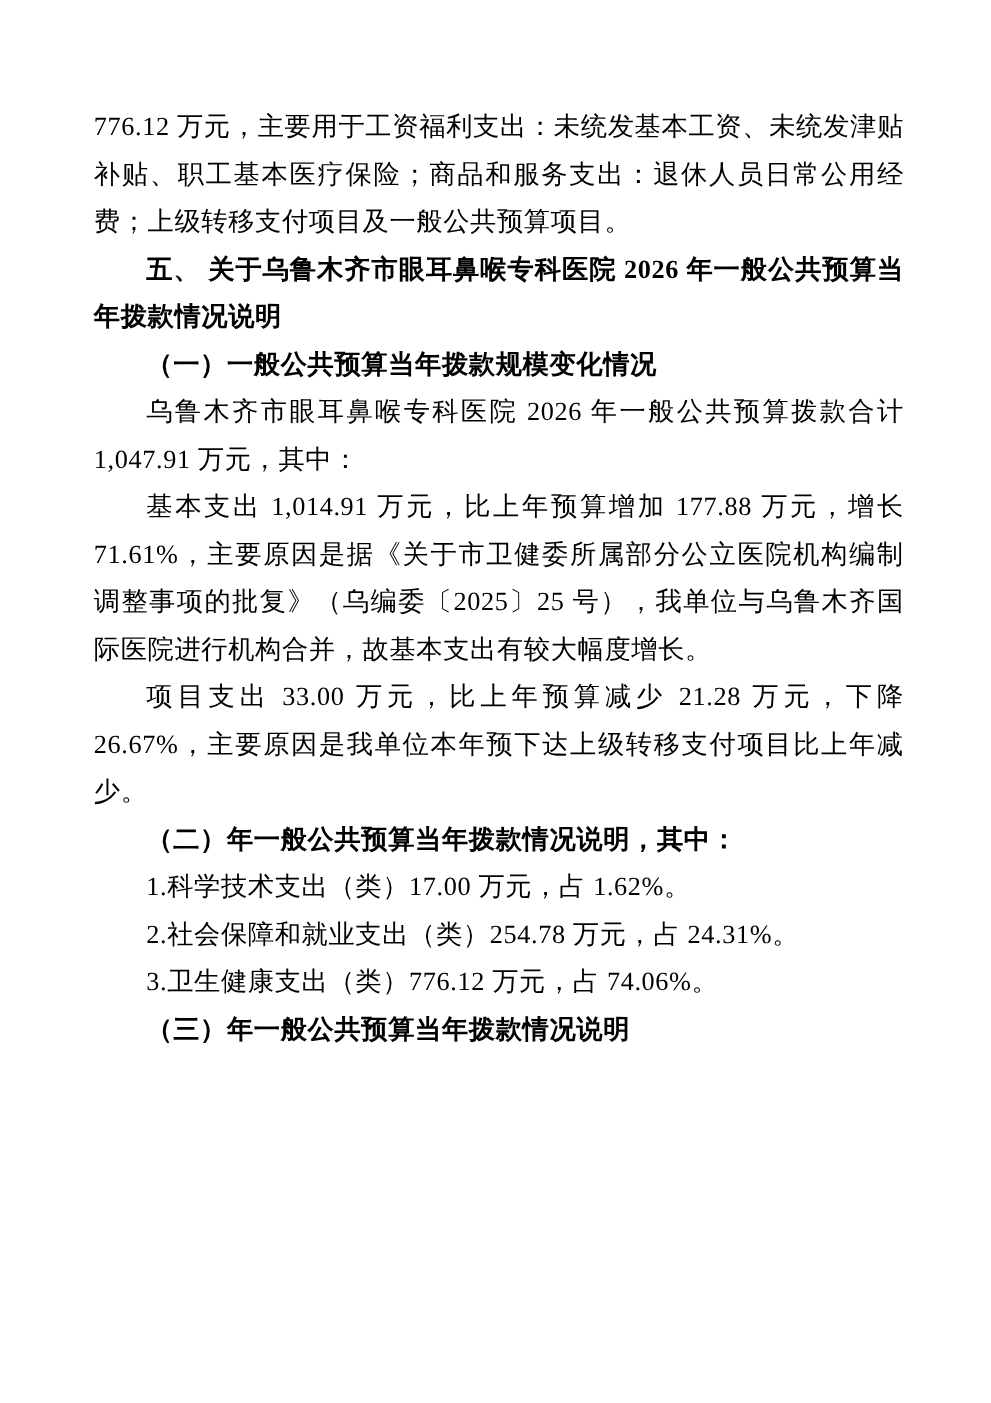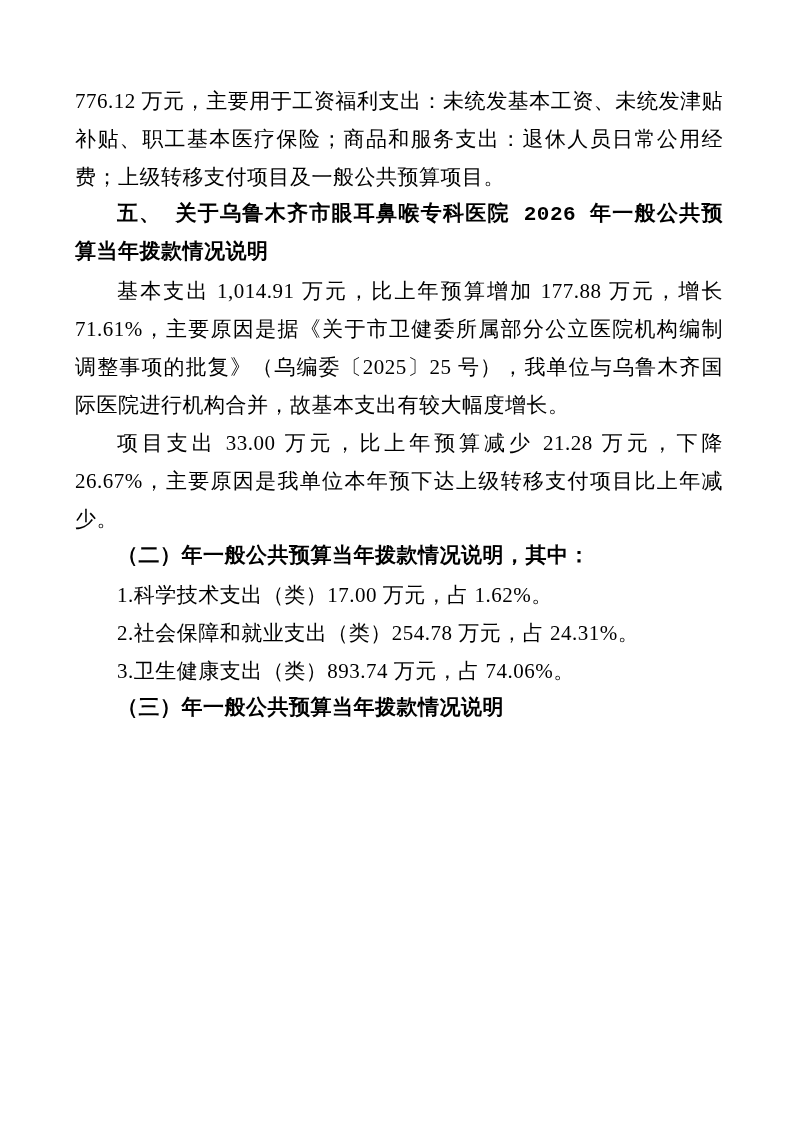--- a/index.html
+++ b/index.html
@@ -31,21 +31,21 @@
     padding: 0;
   }
   .indent {
     text-indent: 2em;
   }
   .no-indent {
     text-indent: 0;
   }
   .heading {
     font-weight: 700;
-    font-family: Liberation Mono, monospace;
+    font-family: Liberation Serif, serif;
   }
   .footer {
     position: absolute;
     left: 0;
     top: 1026px;
     width: 793px;
     text-align: center;
     font-family: "Liberation Sans", "DejaVu Sans", sans-serif;
     font-size: 15px;
     font-weight: 600;
@@ -53,22 +53,24 @@
   }
 </style>
 </head>
 <body>
 
 <div class="page">
   <main class="content" id="doc-body">
 
   <p class="no-indent">776.12 万元，主要用于工资福利支出：未统发基本工资、未统发津贴补贴、职工基本医疗保险；商品和服务支出：退休人员日常公用经费；上级转移支付项目及一般公共预算项目。</p>
       <p class="heading indent">五、 关于乌鲁木齐市眼耳鼻喉专科医院 2026 年一般公共预算当年拨款情况说明</p>
+      <p class="heading indent">（一）一般公共预算当年拨款规模变化情况</p>
+      <p class="indent">乌鲁木齐市眼耳鼻喉专科医院 2026 年一般公共预算拨款合计 1,047.91 万元，其中：</p>
       <p class="indent">基本支出 1,014.91 万元，比上年预算增加 177.88 万元，增长 71.61%，主要原因是据《关于市卫健委所属部分公立医院机构编制调整事项的批复》（乌编委〔2025〕25 号），我单位与乌鲁木齐国际医院进行机构合并，故基本支出有较大幅度增长。</p>
       <p class="indent">项目支出 33.00 万元，比上年预算减少 21.28 万元，下降 26.67%，主要原因是我单位本年预下达上级转移支付项目比上年减少。</p>
       <p class="heading indent">（二）年一般公共预算当年拨款情况说明，其中：</p>
       <p class="indent">1.科学技术支出（类）17.00 万元，占 1.62%。</p>
       <p class="indent">2.社会保障和就业支出（类）254.78 万元，占 24.31%。</p>
-      <p class="indent">3.卫生健康支出（类）893.74 万元，占 74.06%。</p>
+      <p class="indent">3.卫生健康支出（类）776.12 万元，占 74.06%。</p>
       <p class="heading indent">（三）年一般公共预算当年拨款情况说明</p>
     </main>
   <div class="footer">20</div>
 </div>
 
 </body></html>

